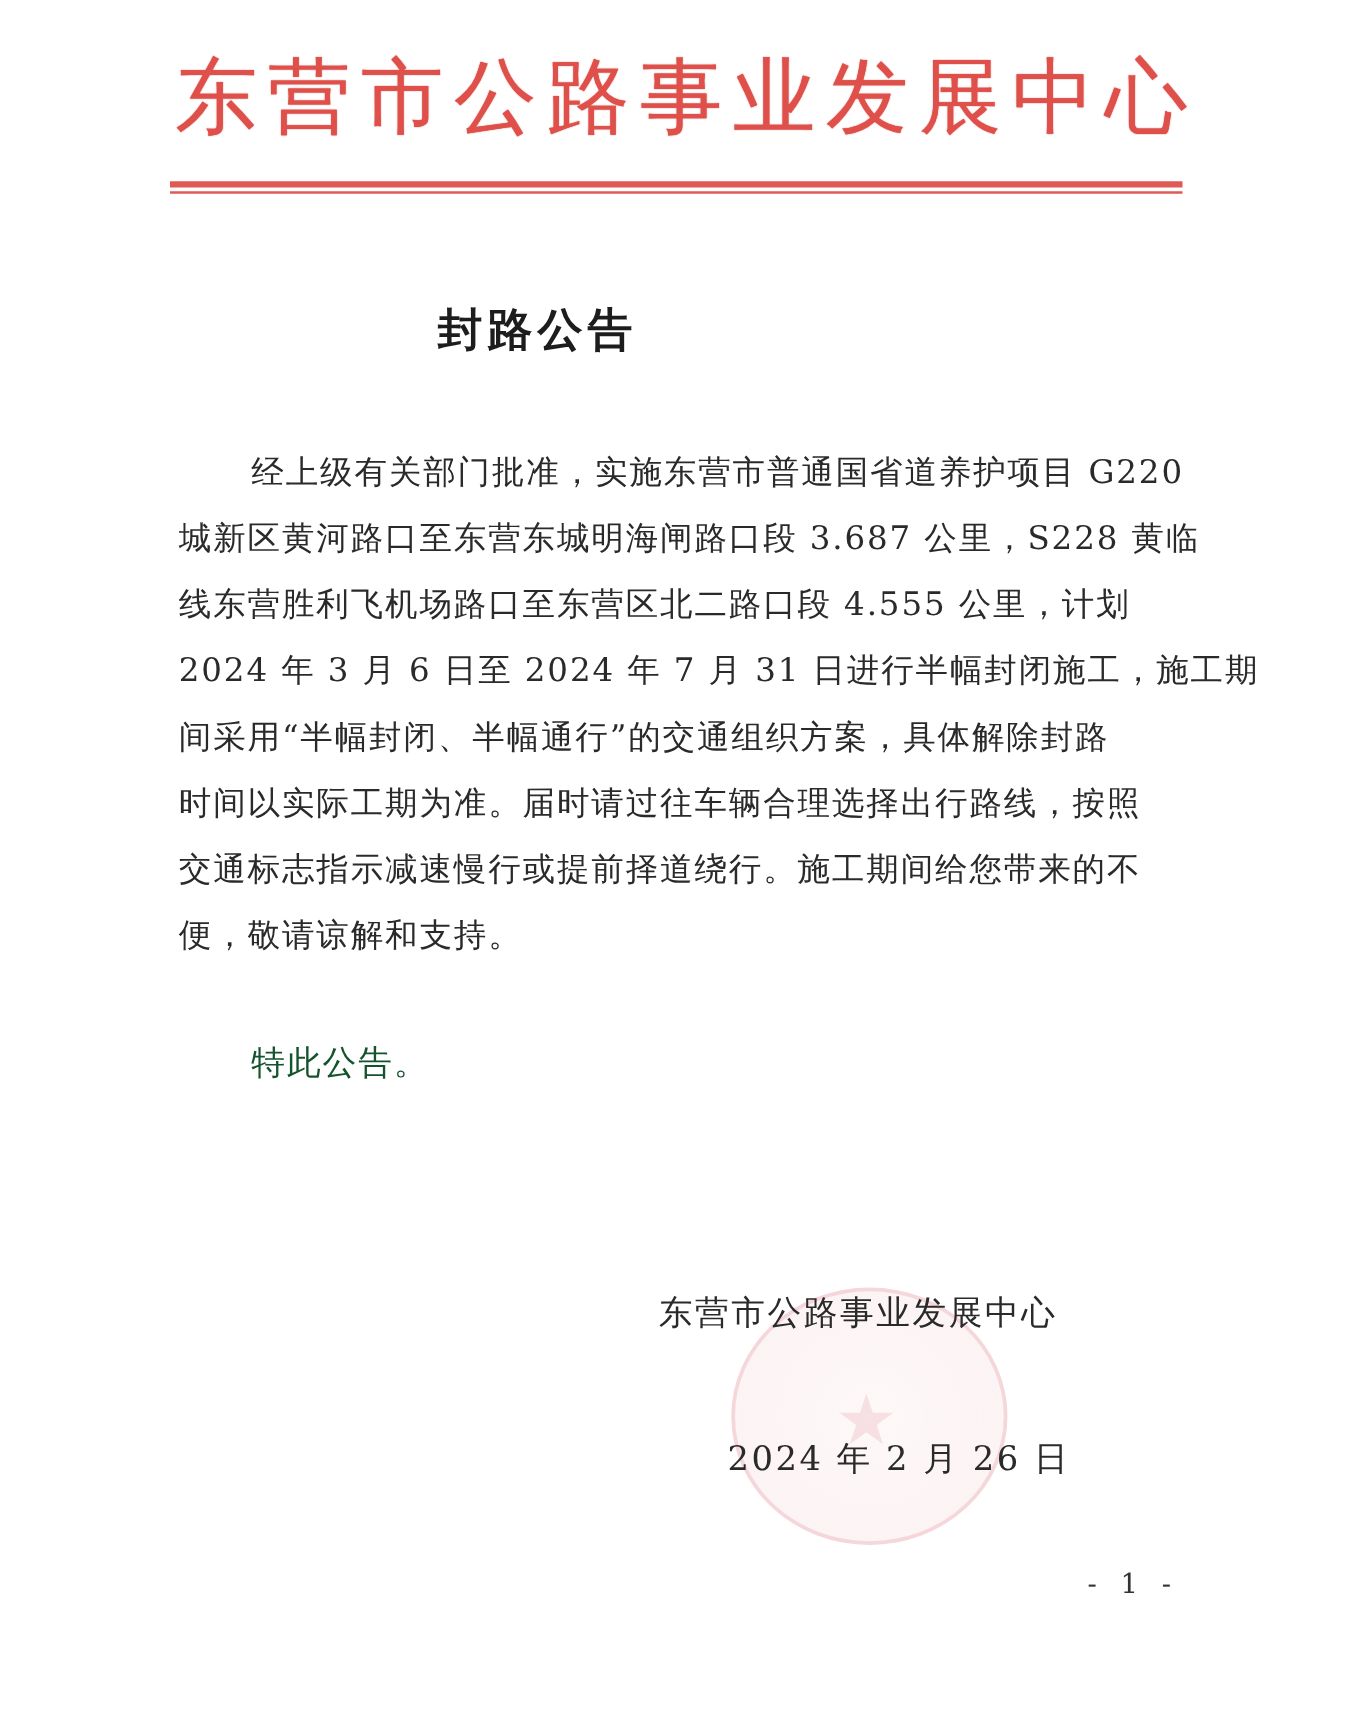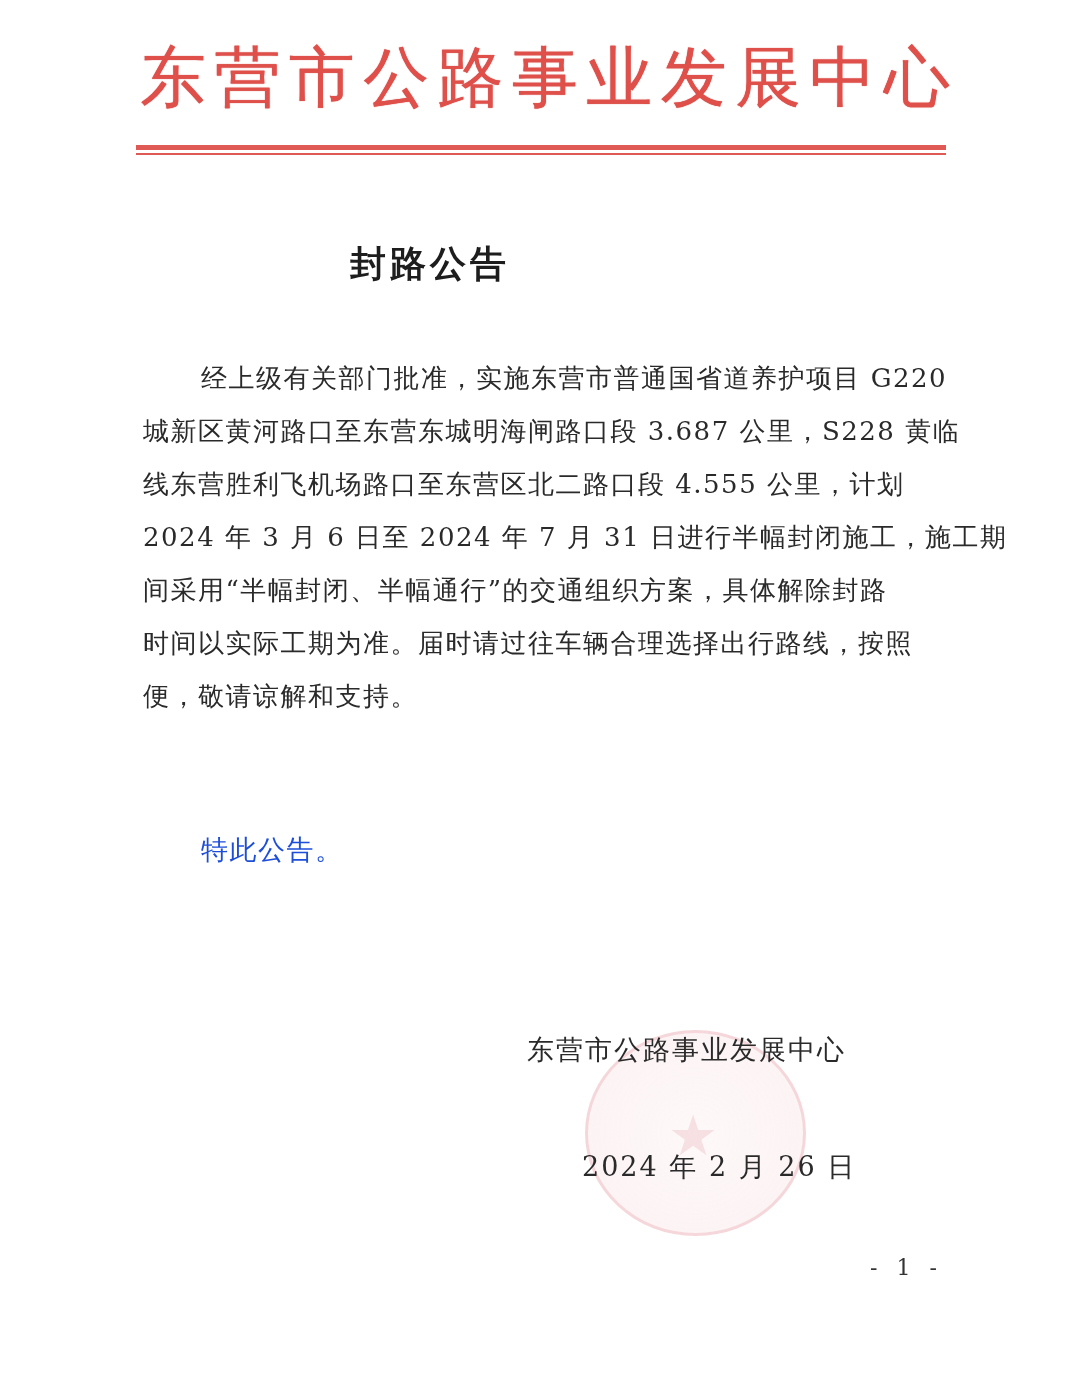--- a/index.html
+++ b/index.html
@@ -25,21 +25,21 @@
     position: absolute; left: 0; width: 860px; top: 240px; text-align: center;
     font-family: "DejaVu Sans", sans-serif; font-weight: bold; font-size: 36px; letter-spacing: 4px; color: #1d1d1d;
   }
   .body {
     position: absolute; left: 143px; top: 352px; width: 800px;
     font-size: 26px; line-height: 53px; color: #2a2a2a; letter-spacing: 1.5px;
   }
   .body .line { white-space: nowrap; display: block; }
   .body .indent { padding-left: 58px; }
   .closing {
-    position: absolute; left: 201px; top: 832px; font-size: 27px; letter-spacing: 1.5px; color: #1d4ed8;
+    position: absolute; left: 201px; top: 832px; font-size: 27px; letter-spacing: 1.5px; color: #14532d;
   }
   .seal {
     position: absolute; left: 585px; top: 1030px; width: 215px; height: 200px; border-radius: 50%;
     border: 3px solid rgba(225,140,150,0.28);
     background: radial-gradient(circle, rgba(240,190,195,0.10) 0%, rgba(240,190,195,0.18) 70%, rgba(240,190,195,0.05) 100%);
   }
   .seal .star {
     position: absolute; left: 80px; top: 70px; font-size: 56px; color: rgba(225,140,150,0.22);
   }
   .signature {
@@ -73,20 +73,21 @@
 
 <div class="title">封路公告</div>
 
 <div class="body">
   <span class="line indent">经上级有关部门批准，实施东营市普通国省道养护项目 G220</span>
   <span class="line">城新区黄河路口至东营东城明海闸路口段 3.687 公里，S228 黄临</span>
   <span class="line">线东营胜利飞机场路口至东营区北二路口段 4.555 公里，计划</span>
   <span class="line">2024 年 3 月 6 日至 2024 年 7 月 31 日进行半幅封闭施工，施工期</span>
   <span class="line">间采用“半幅封闭、半幅通行”的交通组织方案，具体解除封路</span>
   <span class="line">时间以实际工期为准。届时请过往车辆合理选择出行路线，按照</span>
+  <span class="line">交通标志指示减速慢行或提前择道绕行。施工期间给您带来的不</span>
   <span class="line">便，敬请谅解和支持。</span>
 </div>
 
 <div class="closing">特此公告。</div>
 
 <div class="seal">
   <span class="star">★</span>
 </div>
 
 <div class="signature">东营市公路事业发展中心</div>

